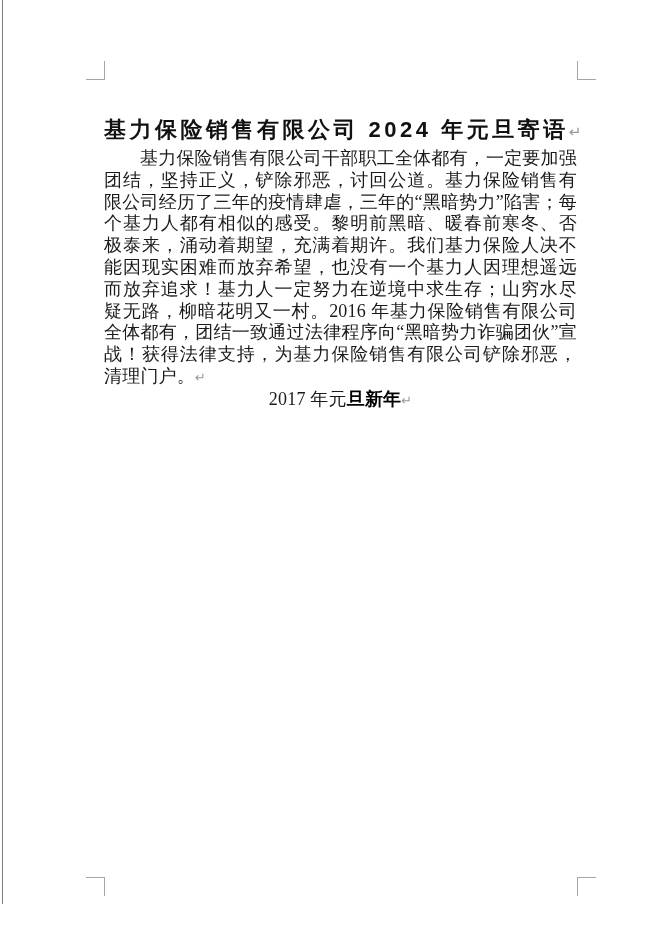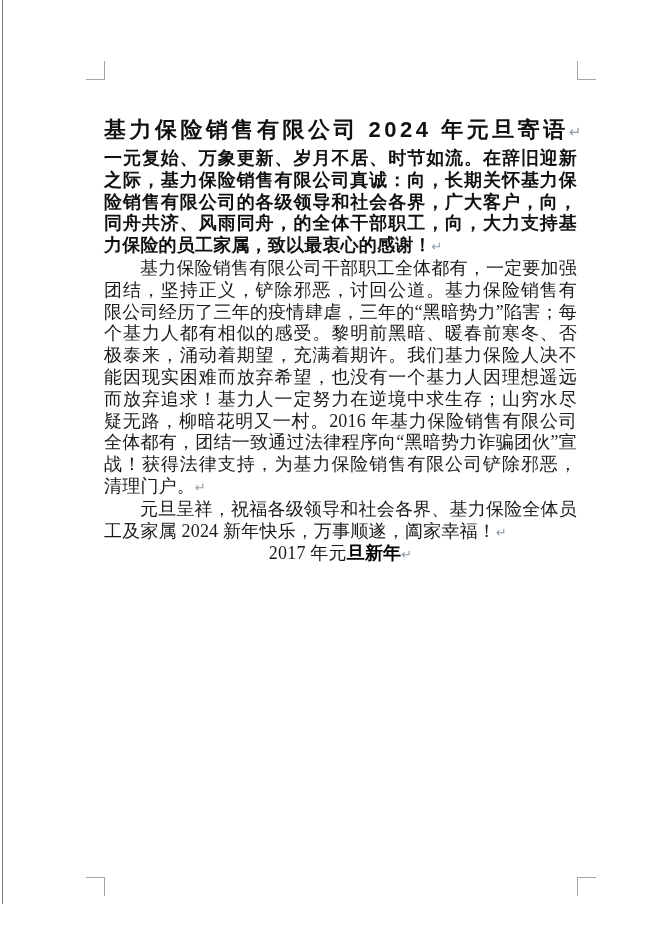--- a/index.html
+++ b/index.html
@@ -97,26 +97,24 @@
 
   <div class="crop tl"></div>
   <div class="crop tr"></div>
   <div class="crop bl"></div>
   <div class="crop br"></div>
 
   <div class="text-area">
 
     <h1 class="doc-title"><span>基力保险销售有限公司 2024 年元旦寄语</span><span class="pilcrow">↵</span></h1>
 
-    <p class="para bold"><span>一元复始、万象更新、岁月不居、时节如流。在辞旧迎新之际，基力保险销售有限公司真诚：向，长期关怀基力保险销售有限公司的各级领导和社会各界，广大客户，向，同舟共济、风雨同舟，的全体干部职工，向，大力支持基力保险的员工家属，致以最衷心的感谢！</span><span class="pilcrow">↵</span></p>
 
 
 
     <p class="para indent"><span>基力保险销售有限公司干部职工全体都有，一定要加强团结，坚持正义，铲除邪恶，讨回公道。基力保险销售有限公司经历了三年的疫情肆虐，三年的“黑暗势力”陷害；每个基力人都有相似的感受。黎明前黑暗、暖春前寒冬、否极泰来，涌动着期望，充满着期许。我们基力保险人决不能因现实困难而放弃希望，也没有一个基力人因理想遥远而放弃追求！基力人一定努力在逆境中求生存；山穷水尽疑无路，柳暗花明又一村。2016 年基力保险销售有限公司全体都有，团结一致通过法律程序向“黑暗势力诈骗团伙”宣战！获得法律支持，为基力保险销售有限公司铲除邪恶，清理门户。</span><span class="pilcrow">↵</span></p>
 
 
-    <p class="para indent"><span>元旦呈祥，祝福各级领导和社会各界、基力保险全体员工及家属 2024 新年快乐，万事顺遂，阖家幸福！</span><span class="pilcrow">↵</span></p>
 
 
     <p class="para center"><span>2017 年元</span><span class="date-bold">旦新年</span><span class="pilcrow">↵</span></p>
 
   </div>
 </div>
 
 </body></html>

